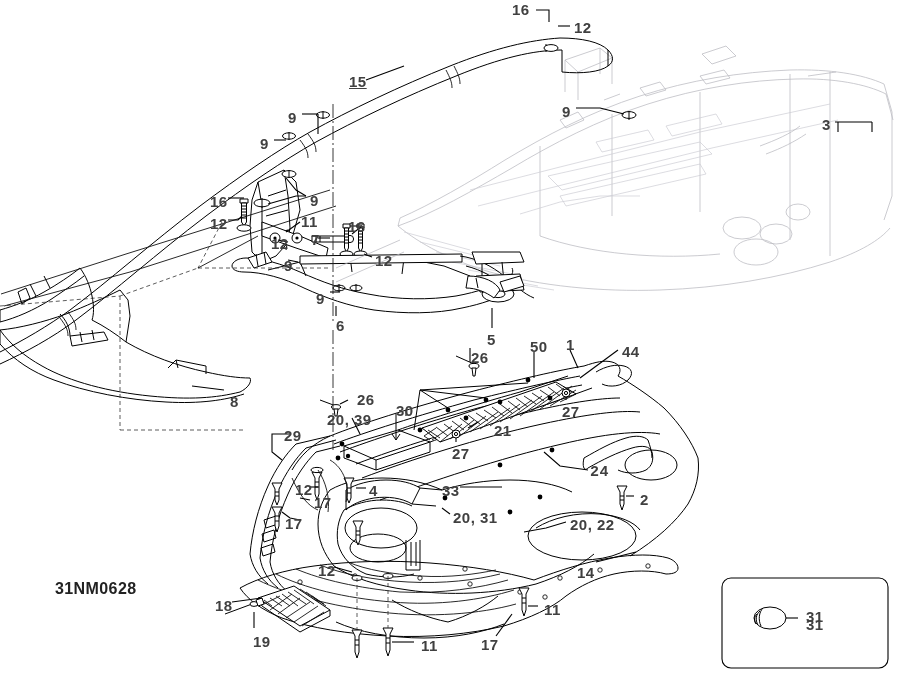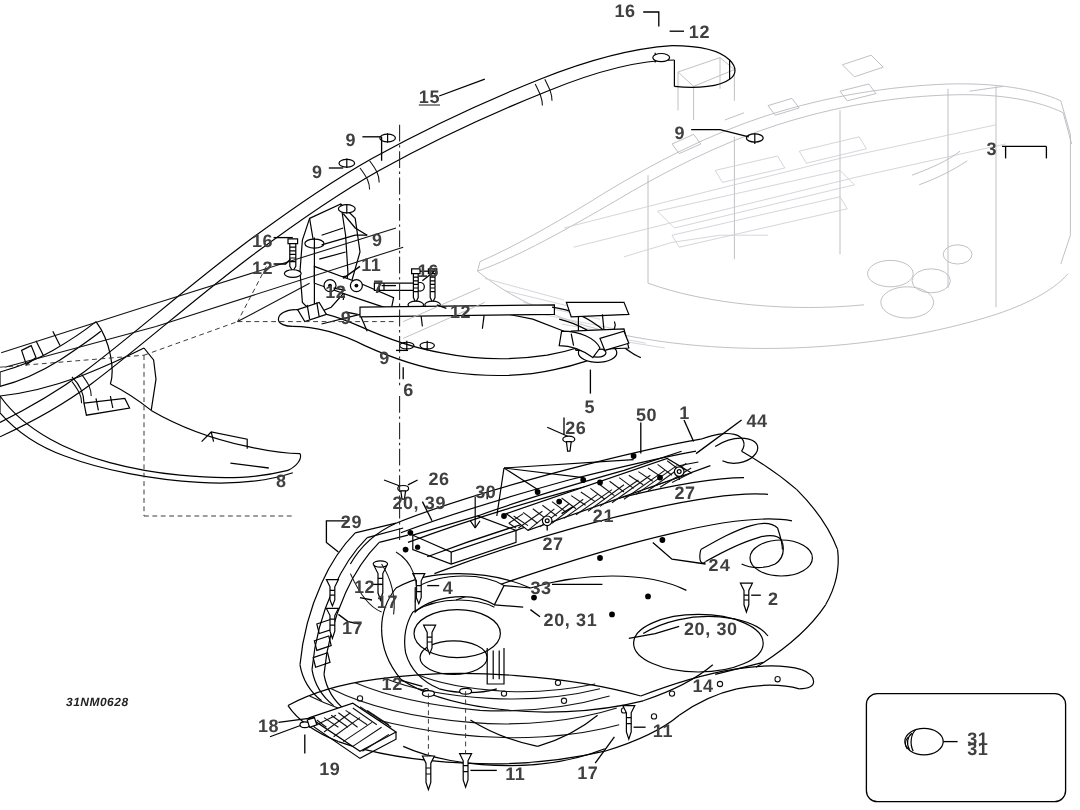--- a/index.html
+++ b/index.html
@@ -19,24 +19,23 @@
     color:#404040;
     white-space:nowrap;
     line-height:1;
     letter-spacing:0.5px;
     user-select:none;
   }
   .refcode{
     position:absolute;
     font-family:"Liberation Sans", sans-serif;
     font-weight:700;
-    font-size:10px;
+    font-size:16px;
     color:#222;
     letter-spacing:0.4px;
-    font-style:italic;
   }
   
   .ln{stroke:#000;fill:none;stroke-width:1;}
   .ln-thin{stroke:#111;fill:none;stroke-width:0.9;}
   .ghost{stroke:#b9b9c0;fill:none;stroke-width:0.75;}
   .ghost2{stroke:#cdcdd4;fill:none;stroke-width:0.7;}
   .dashdot{stroke:#222;fill:none;stroke-width:0.9;stroke-dasharray:14 3 2 3;}
   .dashed{stroke:#333;fill:none;stroke-width:0.8;stroke-dasharray:4 3;}
   .leader{stroke:#000;fill:none;stroke-width:1.1;}
   .fillw{fill:#ffffff;}
@@ -605,26 +604,26 @@
       <div class="callout" style="left: 452px; top: 446px;">27</div>
       <div class="callout" style="left: 284px; top: 428px;">29</div>
       <div class="callout" style="left: 590px; top: 465px; font-family: Liberation Mono, monospace;">24</div>
       <div class="callout" style="left: 295px; top: 482px;">12</div>
       <div class="callout" style="left: 314px; top: 495px;">17</div>
       <div class="callout" style="left: 369px; top: 483px;">4</div>
       <div class="callout" style="left: 442px; top: 483px;">33</div>
       <div class="callout" style="left: 285px; top: 516px;">17</div>
       <div class="callout" style="left: 640px; top: 492px;">2</div>
       <div class="callout" style="left: 453px; top: 510px;">20, 31</div>
-      <div class="callout" style="left: 570px; top: 517px;">20, 30</div>
+      <div class="callout" style="left: 570px; top: 517px;">20, 22</div>
       <div class="callout" style="left: 577px; top: 565px;">14</div>
       <div class="callout" style="left: 318px; top: 563px;">12</div>
       <div class="callout" style="left: 215px; top: 598px;">18</div>
       <div class="callout" style="left: 544px; top: 602px;">11</div>
-      <div class="callout" style="left: 266px; top: 634px;">19</div>
+      <div class="callout" style="left: 253px; top: 634px;">19</div>
       <div class="callout" style="left: 481px; top: 637px;">17</div>
       <div class="callout" style="left: 421px; top: 638px;">11</div>
       <div class="callout" style="left: 806px; top: 617px;">31</div>
     </div>
 
   <div class="refcode" style="left:55px; top:580px;">31NM0628</div>
 
   <div class="callout" style="left:806px; top:609px;">31</div>
 
 </div>

